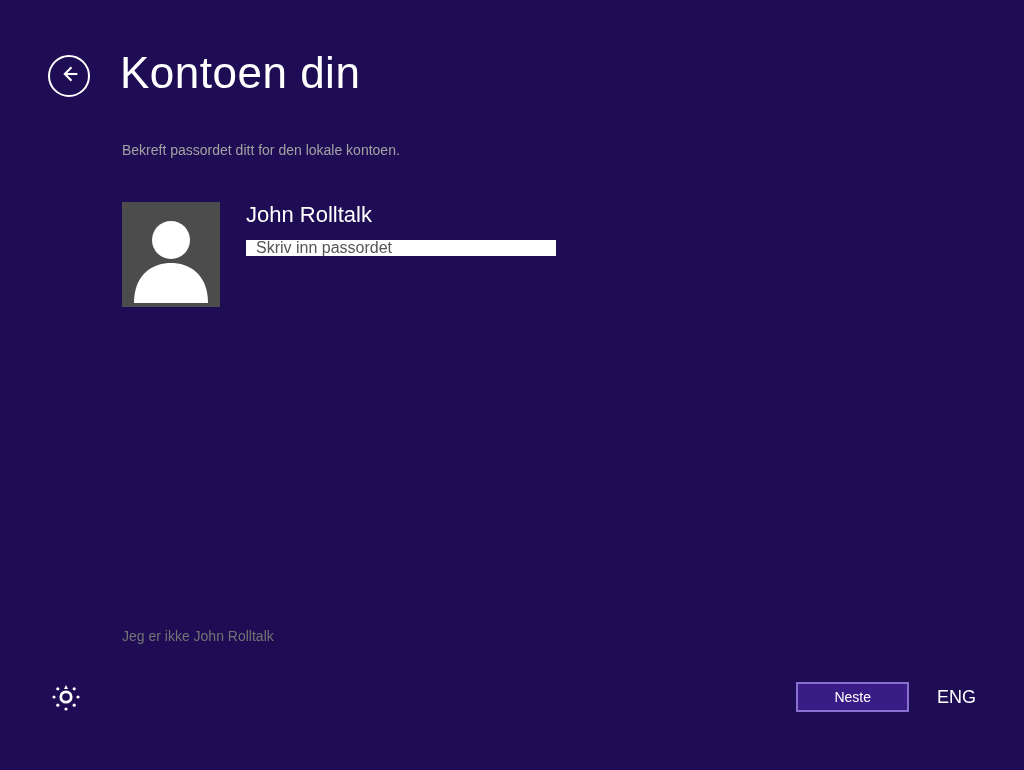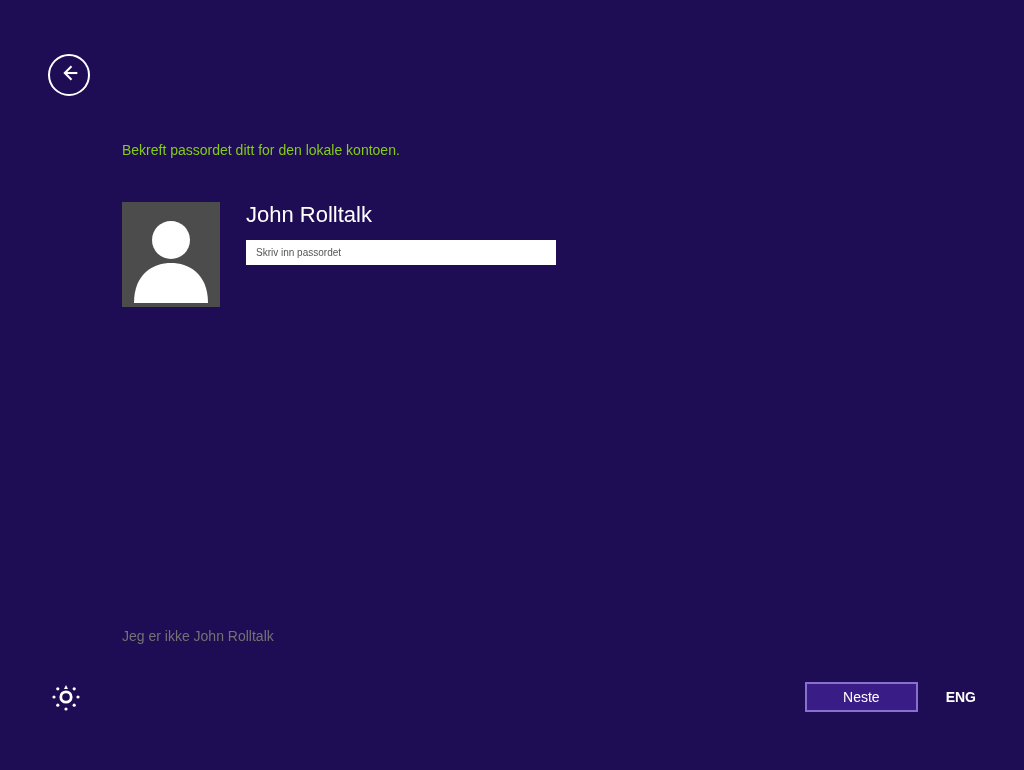--- a/index.html
+++ b/index.html
@@ -36,21 +36,21 @@
       letter-spacing: 0.5px;
     }
     .content {
       position: absolute;
       left: 122px;
       top: 142px;
     }
     .subtitle {
       font-size: 14px;
       font-weight: 400;
-      color: #84cc16;
+      color: #a3a3a3;
     }
     .user-row {
       display: flex;
       gap: 26px;
       margin-top: 44px;
       align-items: flex-start;
     }
     .avatar {
       width: 98px;
       height: 105px;
@@ -67,25 +67,25 @@
       gap: 12px;
       justify-content: space-between;
     }
     .username {
       font-size: 22px;
       font-weight: 400;
       color: #ffffff;
     }
     .password-input {
       width: 310px;
-      height: 25px;
+      height: 16px;
       border: none;
       background: #ffffff;
       color: #555;
-      font-size: 10px;
+      font-size: 16px;
       padding: 0 10px;
       font-family: inherit;
       outline: none;
     }
     .password-input::placeholder { color: #555; }
     .not-me-link {
       position: absolute;
       left: 122px;
       top: 628px;
       font-size: 14px;
@@ -119,39 +119,40 @@
       border: 2px solid #8770cf;
       color: #ffffff;
       font-size: 14px;
       padding: 5px 36px;
       cursor: pointer;
       font-family: inherit;
       min-width: 86px;
       text-align: center;
     }
     .lang {
-      font-size: 14px;
-      font-weight: 700;
+      font-size: 18px;
+      font-weight: 400;
       color: #ffffff;
       cursor: pointer;
       text-align: right;
     }
   </style>
 </head>
 <body>
 
 <div class="header">
   <div class="back-btn">
     <span>
       <svg viewBox="0 0 24 24" fill="none" stroke="#ffffff" stroke-width="2.5">
         <path d="M15 4 L7 12 L15 20"></path>
         <path d="M7 12 L22 12"></path>
       </svg>
     </span>
   </div>
+  <h1 class="title">Kontoen din</h1>
 </div>
 
 <div class="content">
   <div class="subtitle">Bekreft passordet ditt for den lokale kontoen.</div>
   <div class="user-row">
     <div class="avatar">
       <span>
         <svg viewBox="0 0 90 95">
           <circle cx="45" cy="32" r="19" fill="#ffffff"></circle>
           <path d="M 8 95 C 8 65, 28 55, 45 55 C 62 55, 82 65, 82 95 Z" fill="#ffffff"></path>

